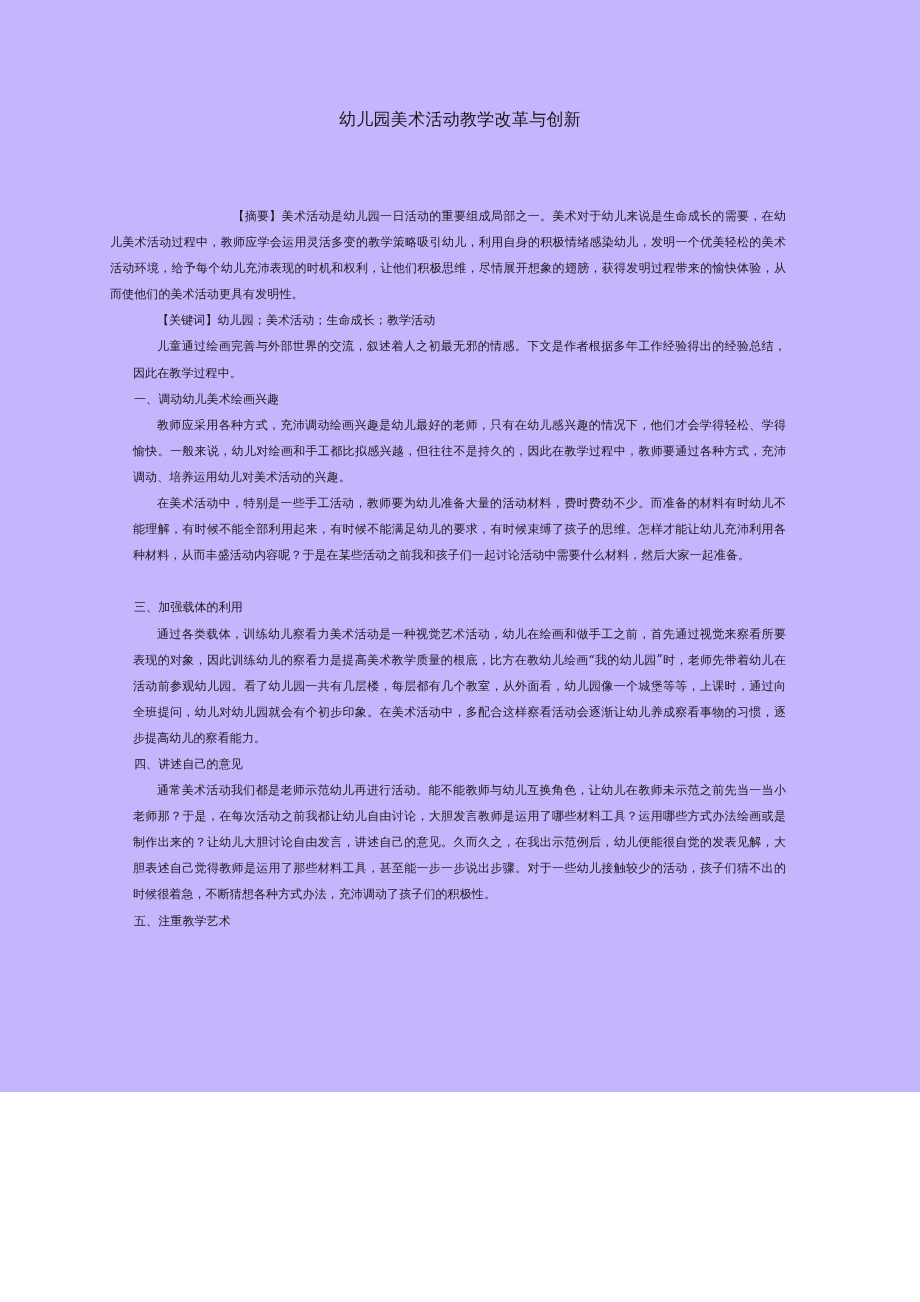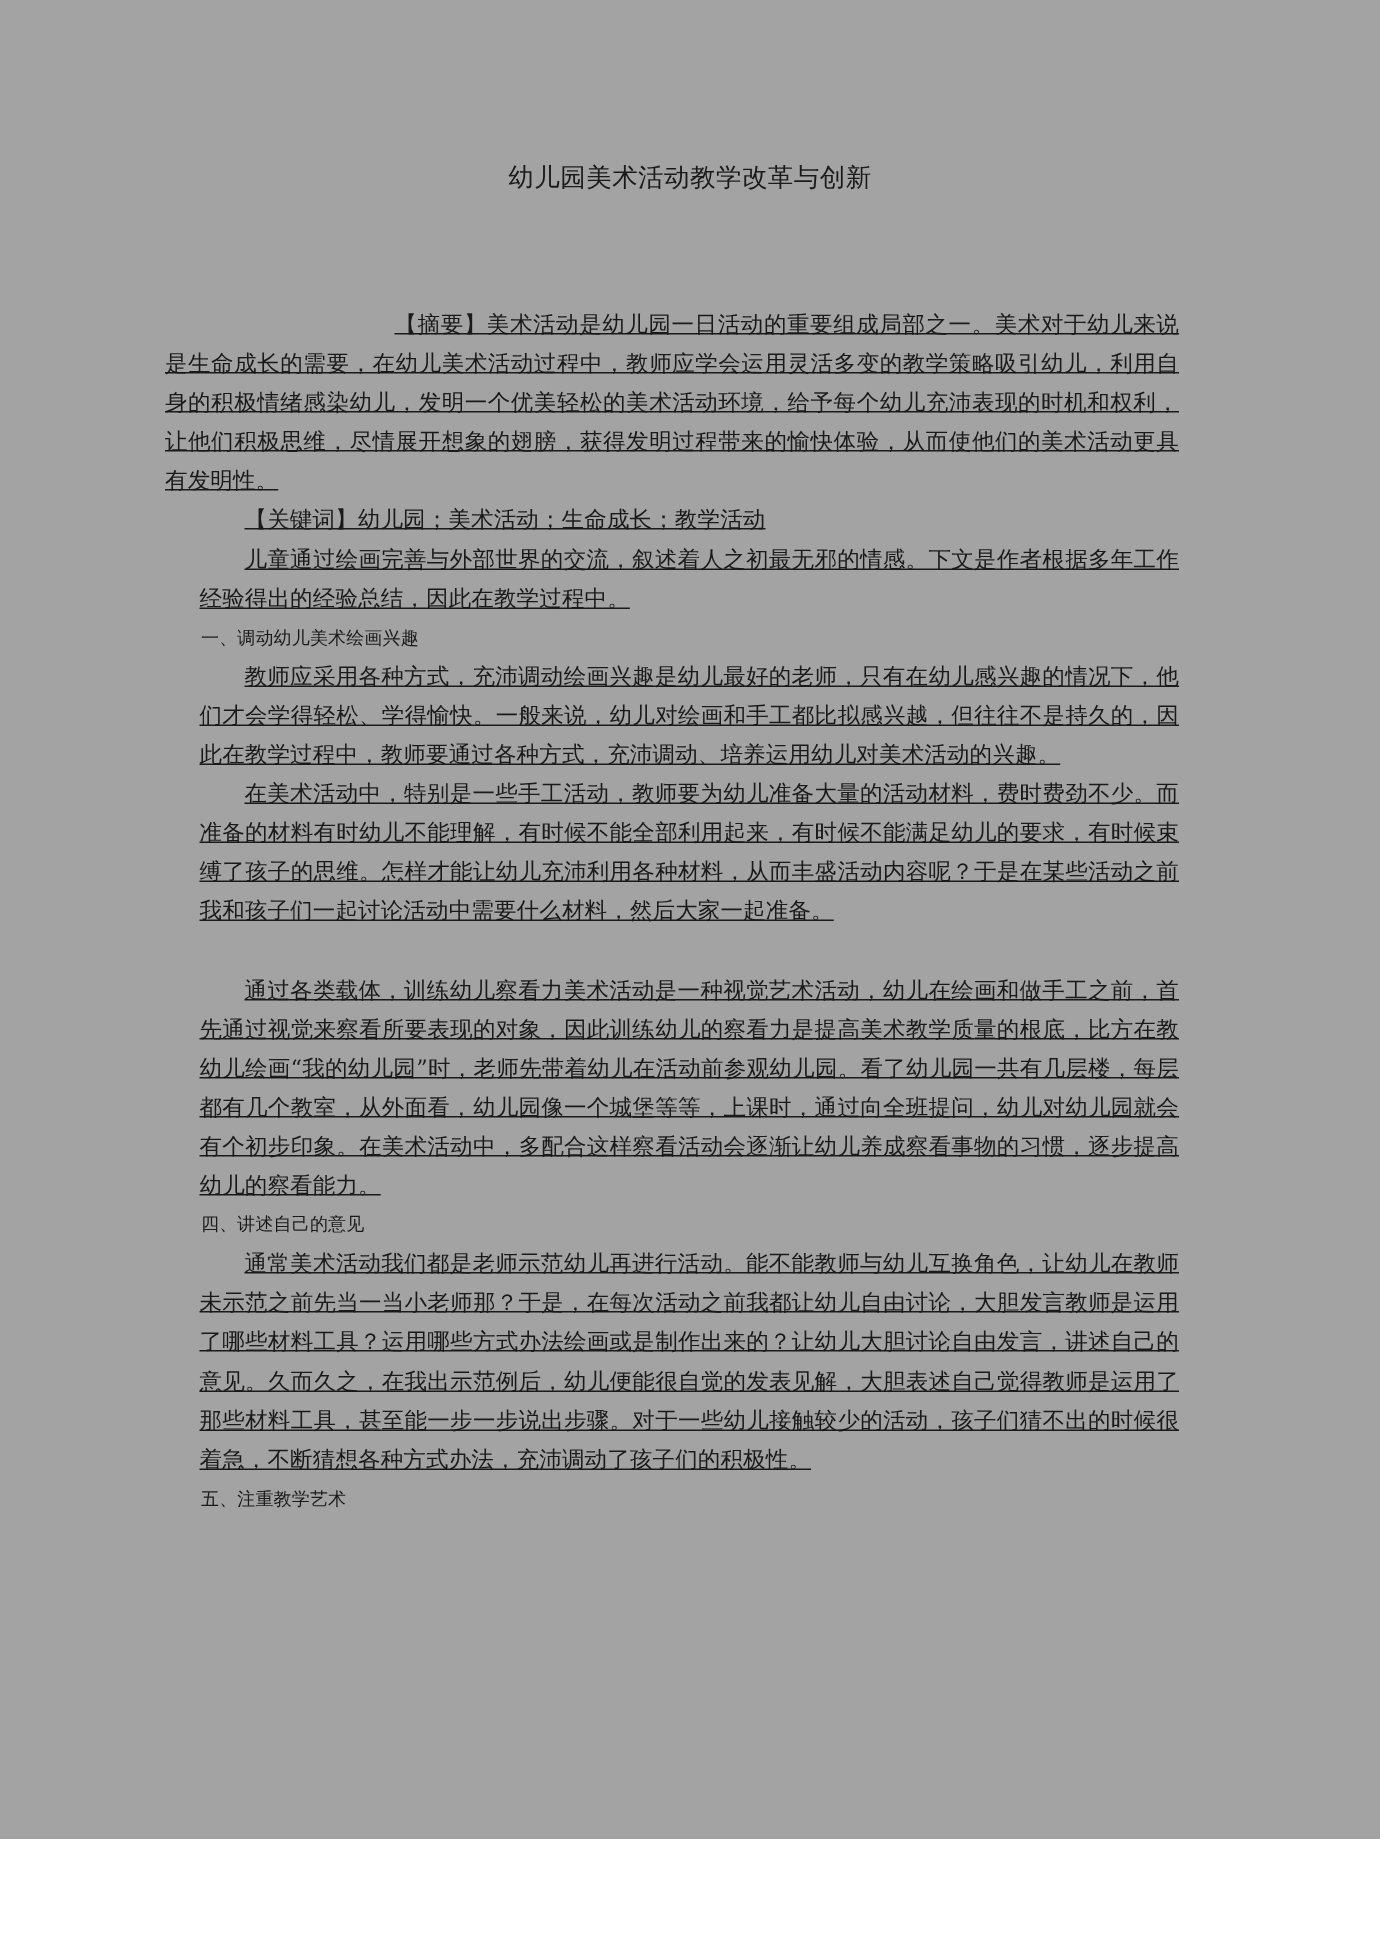--- a/index.html
+++ b/index.html
@@ -7,22 +7,22 @@
     padding: 0;
     background: #ffffff;
   }
   body {
     font-family: "DejaVu Serif", "Liberation Serif", serif;
     color: #000000;
   }
   .page {
     position: relative;
     width: 920px;
-    height: 1226px;
-    background: #a3a3a3;
+    height: 1092px;
+    background: #c4b5fd;
     overflow: hidden;
     box-sizing: border-box;
   }
   .doc-title {
     position: absolute;
     left: 0;
     right: 0;
     top: 106px;
     text-align: center;
     font-size: 17px;
@@ -31,28 +31,27 @@
     color: #1a1a1a;
     font-family: "DejaVu Serif", "Liberation Serif", serif;
   }
   .body-area {
     position: absolute;
     left: 110px;
     top: 203px;
     width: 676px;
   }
   .para {
-    font-size: 15px;
+    font-size: 12px;
     line-height: 26.1px;
     text-align: justify;
     text-justify: inter-ideograph;
     color: #1a1a1a;
     margin: 0;
     letter-spacing: 0.1px;
-    text-decoration: underline;
   }
   .para.indent {
     text-indent: 2em;
     margin-left: 23px;
   }
   .para.abstract {
     text-indent: 10.2em;
   }
   .heading {
     font-size: 12px;
@@ -81,20 +80,21 @@
 
     <p class="para indent">儿童通过绘画完善与外部世界的交流，叙述着人之初最无邪的情感。下文是作者根据多年工作经验得出的经验总结，因此在教学过程中。</p>
 
     <div class="heading">一、调动幼儿美术绘画兴趣</div>
     <p class="para indent">教师应采用各种方式，充沛调动绘画兴趣是幼儿最好的老师，只有在幼儿感兴趣的情况下，他们才会学得轻松、学得愉快。一般来说，幼儿对绘画和手工都比拟感兴越，但往往不是持久的，因此在教学过程中，教师要通过各种方式，充沛调动、培养运用幼儿对美术活动的兴趣。</p>
 
     <p class="para indent">在美术活动中，特别是一些手工活动，教师要为幼儿准备大量的活动材料，费时费劲不少。而准备的材料有时幼儿不能理解，有时候不能全部利用起来，有时候不能满足幼儿的要求，有时候束缚了孩子的思维。怎样才能让幼儿充沛利用各种材料，从而丰盛活动内容呢？于是在某些活动之前我和孩子们一起讨论活动中需要什么材料，然后大家一起准备。</p>
 
     <div class="gap-line"></div>
 
+    <div class="heading">三、加强载体的利用</div>
     <p class="para indent">通过各类载体，训练幼儿察看力美术活动是一种视觉艺术活动，幼儿在绘画和做手工之前，首先通过视觉来察看所要表现的对象，因此训练幼儿的察看力是提高美术教学质量的根底，比方在教幼儿绘画“我的幼儿园”时，老师先带着幼儿在活动前参观幼儿园。看了幼儿园一共有几层楼，每层都有几个教室，从外面看，幼儿园像一个城堡等等，上课时，通过向全班提问，幼儿对幼儿园就会有个初步印象。在美术活动中，多配合这样察看活动会逐渐让幼儿养成察看事物的习惯，逐步提高幼儿的察看能力。</p>
 
     <div class="heading">四、讲述自己的意见</div>
     <p class="para indent">通常美术活动我们都是老师示范幼儿再进行活动。能不能教师与幼儿互换角色，让幼儿在教师未示范之前先当一当小老师那？于是，在每次活动之前我都让幼儿自由讨论，大胆发言教师是运用了哪些材料工具？运用哪些方式办法绘画或是制作出来的？让幼儿大胆讨论自由发言，讲述自己的意见。久而久之，在我出示范例后，幼儿便能很自觉的发表见解，大胆表述自己觉得教师是运用了那些材料工具，甚至能一步一步说出步骤。对于一些幼儿接触较少的活动，孩子们猜不出的时候很着急，不断猜想各种方式办法，充沛调动了孩子们的积极性。</p>
 
     <div class="heading">五、注重教学艺术</div>
 
   </div>
 </div>
 

